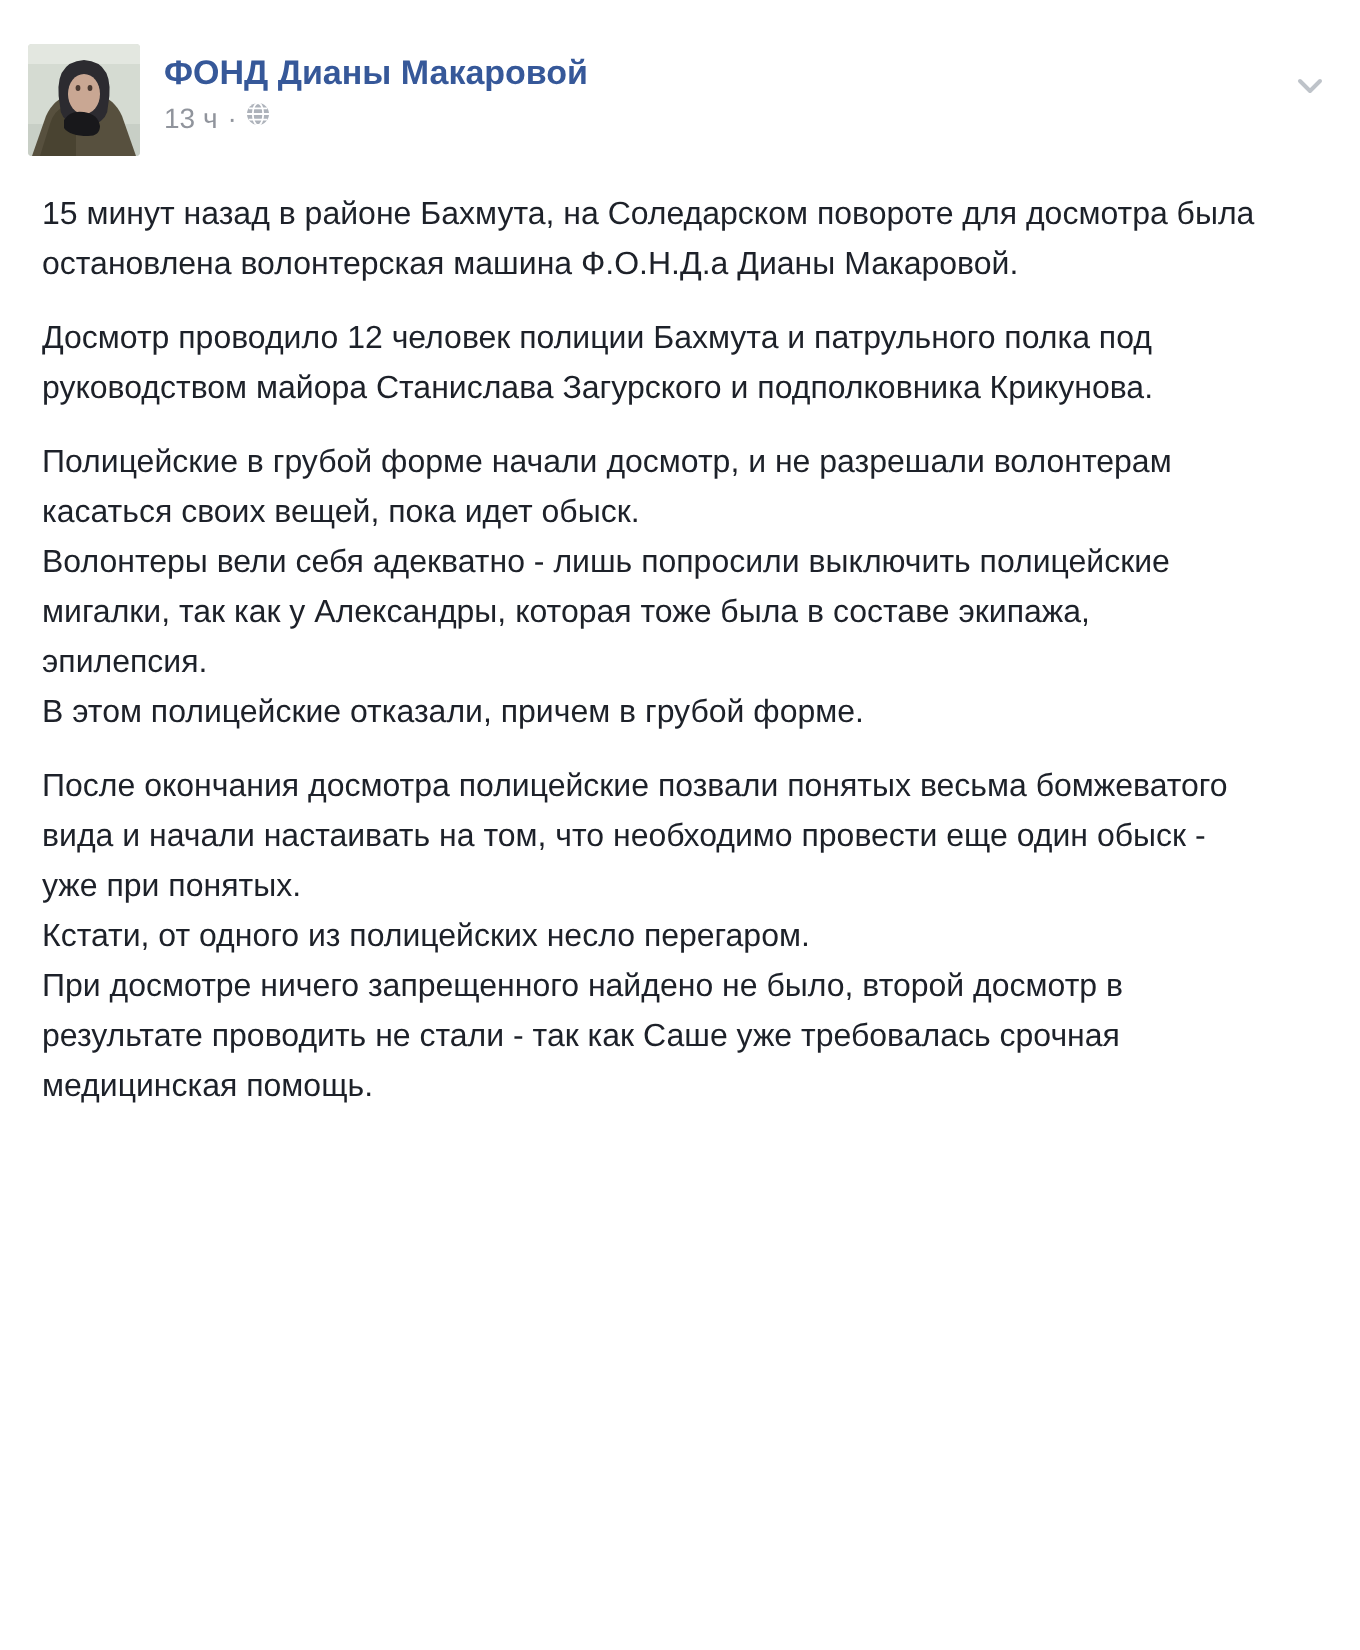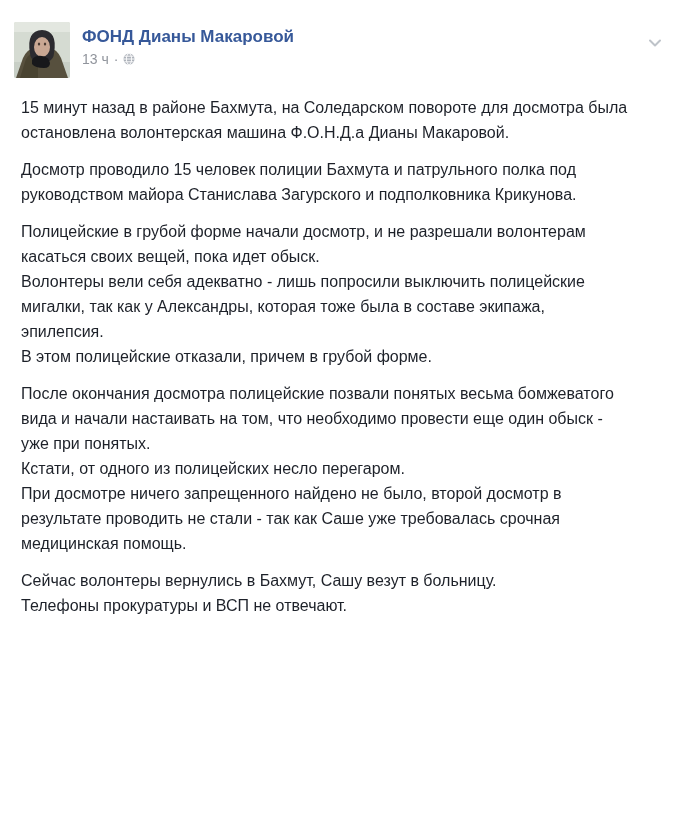--- a/index.html
+++ b/index.html
@@ -43,21 +43,21 @@
     text-decoration: none;
     cursor: pointer;
     display: inline-block;
   }
   .meta {
     margin-top: 4px;
     color: #90949c;
     font-size: 14px;
     line-height: 16px;
     display: flex;
-    align-items: center;
+    align-items: flex-start;
   }
   .meta .timestamp {
     color: #90949c;
     text-decoration: none;
     cursor: pointer;
   }
   .meta .sep {
     margin: 0 5px;
   }
   .globe {
@@ -126,24 +126,22 @@
     <div class="chevron">
       <svg width="18" height="18" viewBox="0 0 18 18">
         <path d="M4 6.5 L9 11.5 L14 6.5" fill="none" stroke="#bec3c9" stroke-width="2" stroke-linecap="round" stroke-linejoin="round"></path>
       </svg>
     </div>
 
   </div>
 
   <div class="post-body">
       <p class="post-paragraph">15 минут назад в районе Бахмута, на Соледарском повороте для досмотра была остановлена волонтерская машина Ф.О.Н.Д.а Дианы Макаровой.</p>
-      <p class="post-paragraph">Досмотр проводило 15 человек полиции Бахмута и патрульного полка под руководством майора Станислава Загурского и подполковника Крикунова.</p>
+      <p class="post-paragraph">Досмотр проводило 12 человек полиции Бахмута и патрульного полка под руководством майора Станислава Загурского и подполковника Крикунова.</p>
       <p class="post-paragraph">Полицейские в грубой форме начали досмотр, и не разрешали волонтерам касаться своих вещей, пока идет обыск.
 Волонтеры вели себя адекватно - лишь попросили выключить полицейские мигалки, так как у Александры, которая тоже была в составе экипажа, эпилепсия.
 В этом полицейские отказали, причем в грубой форме.</p>
       <p class="post-paragraph">После окончания досмотра полицейские позвали понятых весьма бомжеватого вида и начали настаивать на том, что необходимо провести еще один обыск - уже при понятых.
 Кстати, от одного из полицейских несло перегаром.
 При досмотре ничего запрещенного найдено не было, второй досмотр в результате проводить не стали - так как Саше уже требовалась срочная медицинская помощь.</p>
-      <p class="post-paragraph">Сейчас волонтеры вернулись в Бахмут, Сашу везут в больницу.
-Телефоны прокуратуры и ВСП не отвечают.</p>
     </div>
 
 </div>
 
 </body></html>

